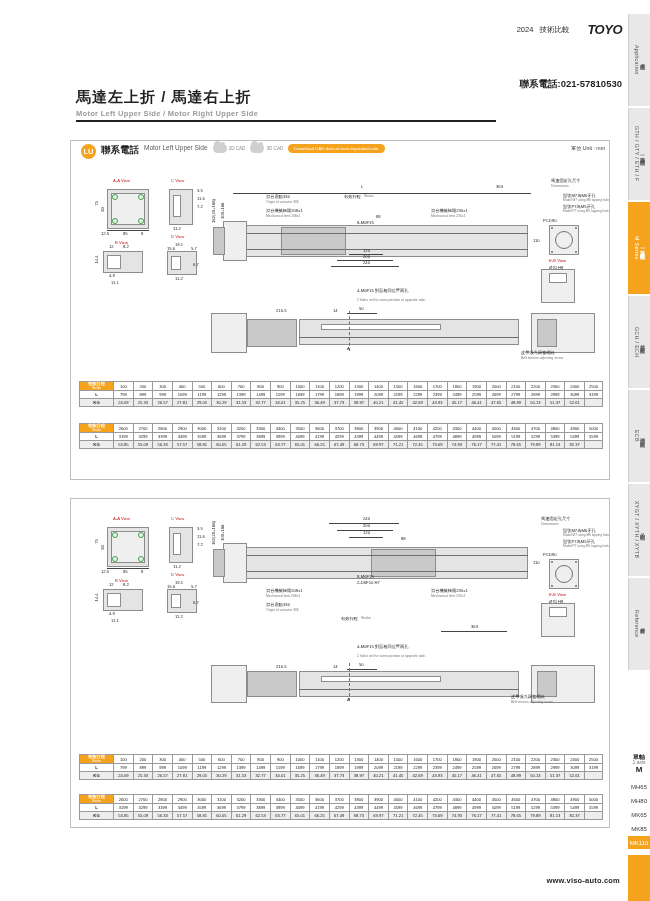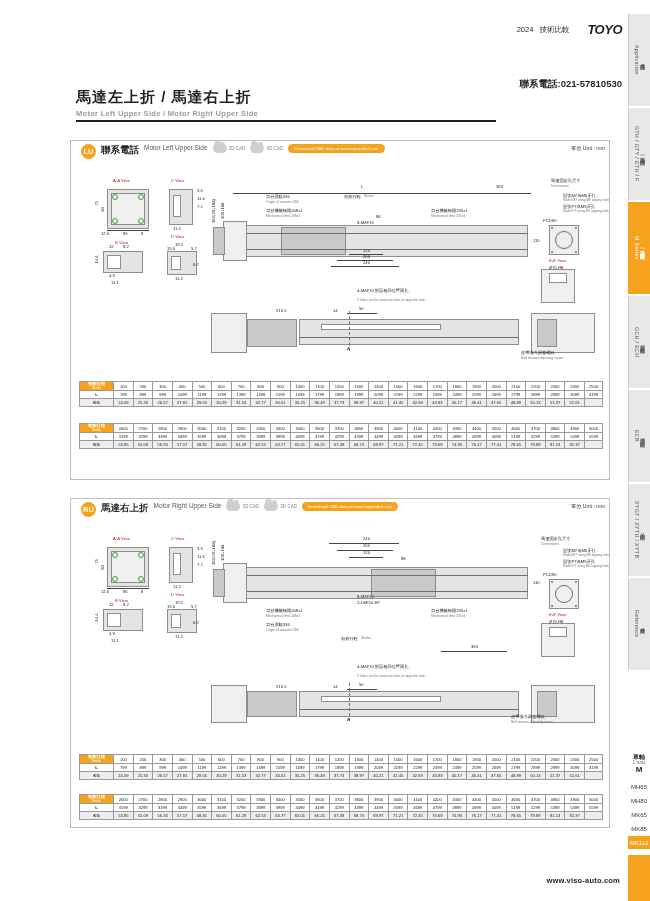--- a/index.html
+++ b/index.html
@@ -488,35 +488,20 @@
       <td>81.13</td>
       <td>82.37</td>
       <td></td>
     </tr>
   </tbody>
     </table>
 </div>
 
 <div class="panel" id="panel-2">
 
-  <div class="panel-head">
-    <div class="badge-circle">RU</div>
-    <div class="panel-cn">馬達右上折</div>
-    <div class="panel-en">Motor Right Upper Side</div>
-    <div class="cad-pill">
-      <span class="cloud"></span>
-      <span>2D CAD</span>
-    </div>
-    <div class="cad-pill">
-      <span class="cloud"></span>
-      <span>3D CAD</span>
-    </div>
-    <div class="dl-pill">Download CAD data at www.toyorobot.com</div>
-    <div class="unit-note">單位 Unit : mm</div>
-  </div>
 
   <div class="canvas" id="canvas-2">
 
     <div class="lbl red" style="left:42px; top:18px;">A-A View</div>
     <div class="gbox" style="left:36px; top:28px; width:42px; height:40px;"></div>
     <div class="gbox lt" style="left:40px; top:32px; width:34px; height:32px;"></div>
     <div class="greencirc" style="left:41px; top:33px; width:6px; height:6px;"></div>
     <div class="greencirc" style="left:67px; top:33px; width:6px; height:6px;"></div>
     <div class="greencirc" style="left:41px; top:57px; width:6px; height:6px;"></div>
     <div class="greencirc" style="left:67px; top:57px; width:6px; height:6px;"></div>

